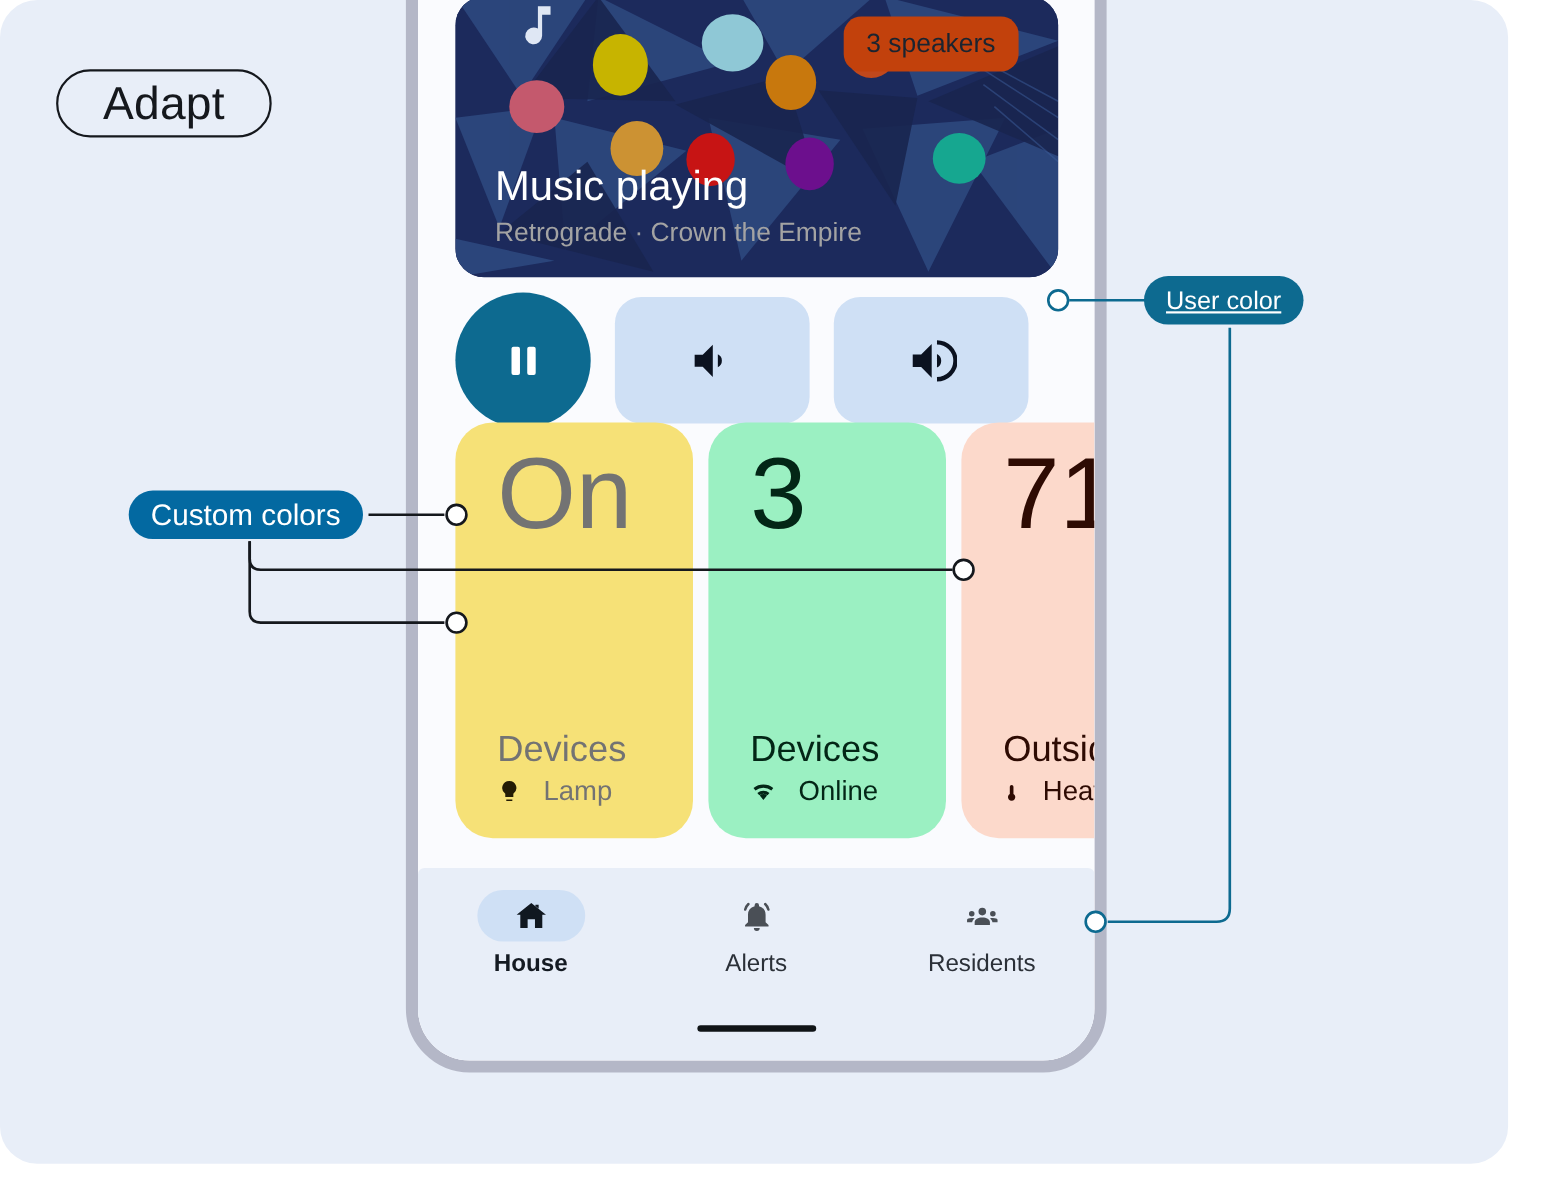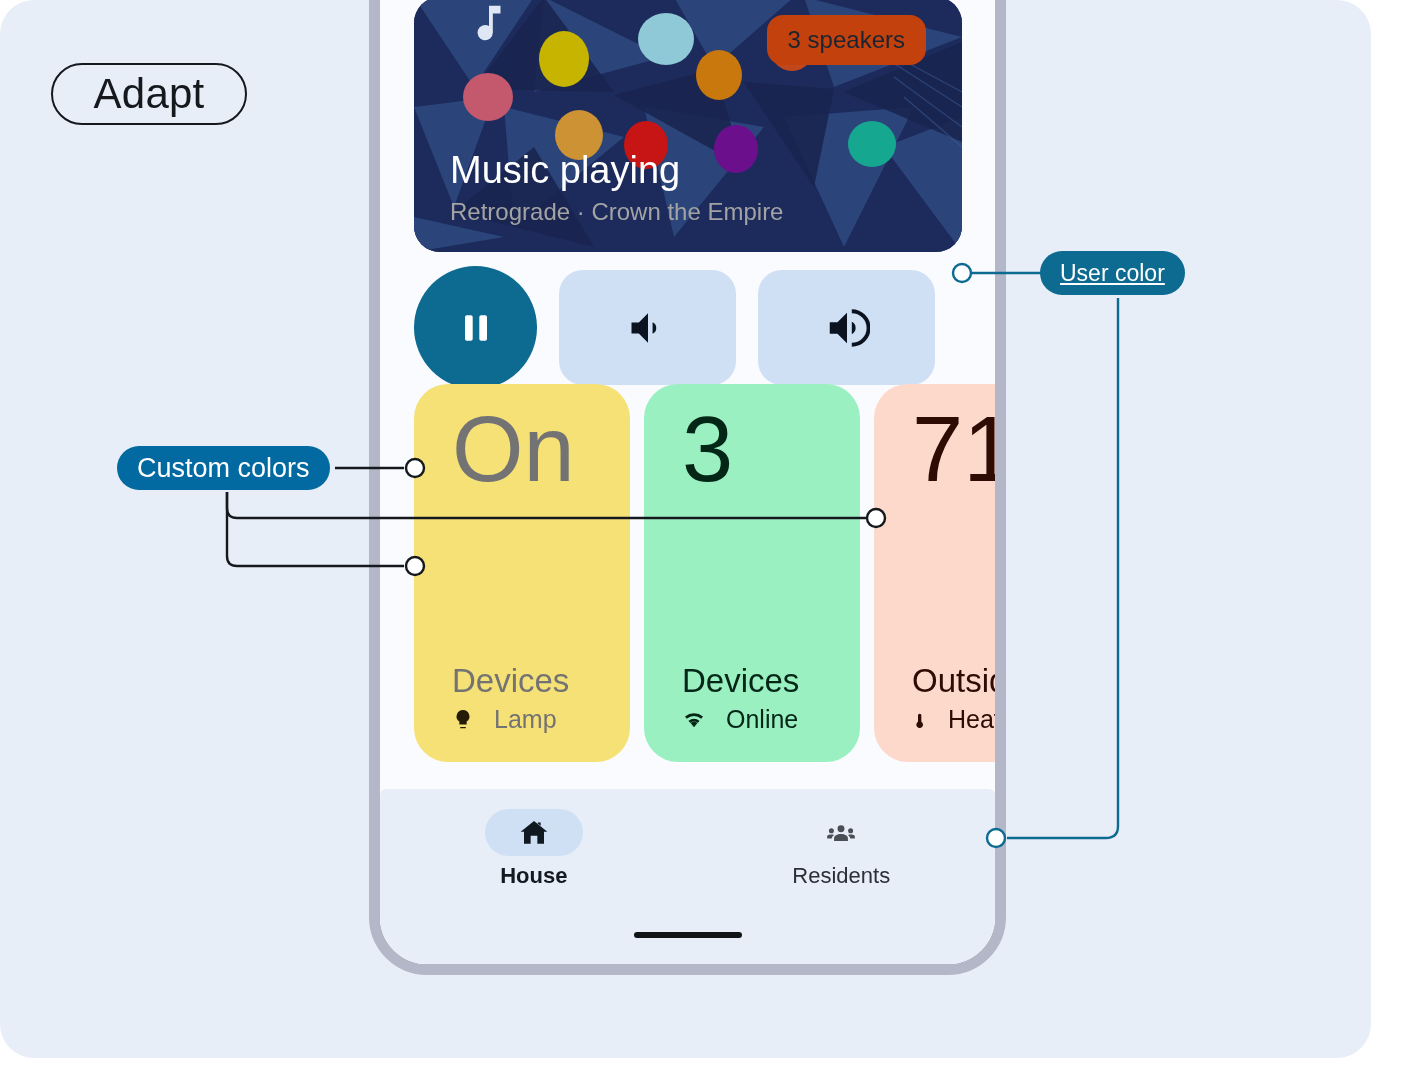--- a/index.html
+++ b/index.html
@@ -186,20 +186,29 @@
           <div class="nav-items">
             <div class="nav-item">
               <div class="nav-pill active">
                 <svg width="32" height="32" viewBox="0 0 24 24">
                   <path fill="#101820" d="M12 3L2 11h2.5v9h5v-6h5v6h5v-9H22L12 3zm5 1.2V6.6l-2.2-1.7V4.2H17z"></path>
                 </svg>
               </div>
               <div class="nav-label active">House</div>
             </div>
 
+            <div class="nav-item">
+              <div class="nav-pill">
+                <svg width="32" height="32" viewBox="0 0 24 24">
+                  <path fill="#4a4f56" d="M12 22a2 2 0 0 0 2-2h-4a2 2 0 0 0 2 2zm6-6v-5a6 6 0 0 0-4.5-5.8V4.5a1.5 1.5 0 0 0-3 0v.7A6 6 0 0 0 6 11v5l-2 2v1h16v-1l-2-2z"></path>
+                  <path fill="none" stroke="#4a4f56" stroke-width="1.7" stroke-linecap="round" d="M4.1 7.4A7.6 7.6 0 0 1 6.3 3.6M19.9 7.4a7.6 7.6 0 0 0-2.2-3.8"></path>
+                </svg>
+              </div>
+              <div class="nav-label">Alerts</div>
+            </div>
 
             <div class="nav-item">
               <div class="nav-pill">
                 <svg width="34" height="32" viewBox="0 0 24 24">
                   <path fill="#4a4f56" d="M12 6.2a2.6 2.6 0 1 1 0 5.2 2.6 2.6 0 0 1 0-5.2zm0 6.6c2.9 0 5.2 1.4 5.2 3.1V18H6.8v-2.1c0-1.7 2.3-3.1 5.2-3.1zM4.8 8.4a1.9 1.9 0 1 1 0 3.8 1.9 1.9 0 0 1 0-3.8zm14.4 0a1.9 1.9 0 1 1 0 3.8 1.9 1.9 0 0 1 0-3.8zM4.8 13.2c.7 0 1.4.1 2 .3-1 .7-1.6 1.6-1.7 2.6H1.6v-1.6c0-.8 1.4-1.3 3.2-1.3zm14.4 0c1.8 0 3.2.5 3.2 1.3v1.6h-3.5c-.1-1-.7-1.9-1.7-2.6.6-.2 1.3-.3 2-.3z"></path>
                 </svg>
               </div>
               <div class="nav-label">Residents</div>
             </div>
           </div>

